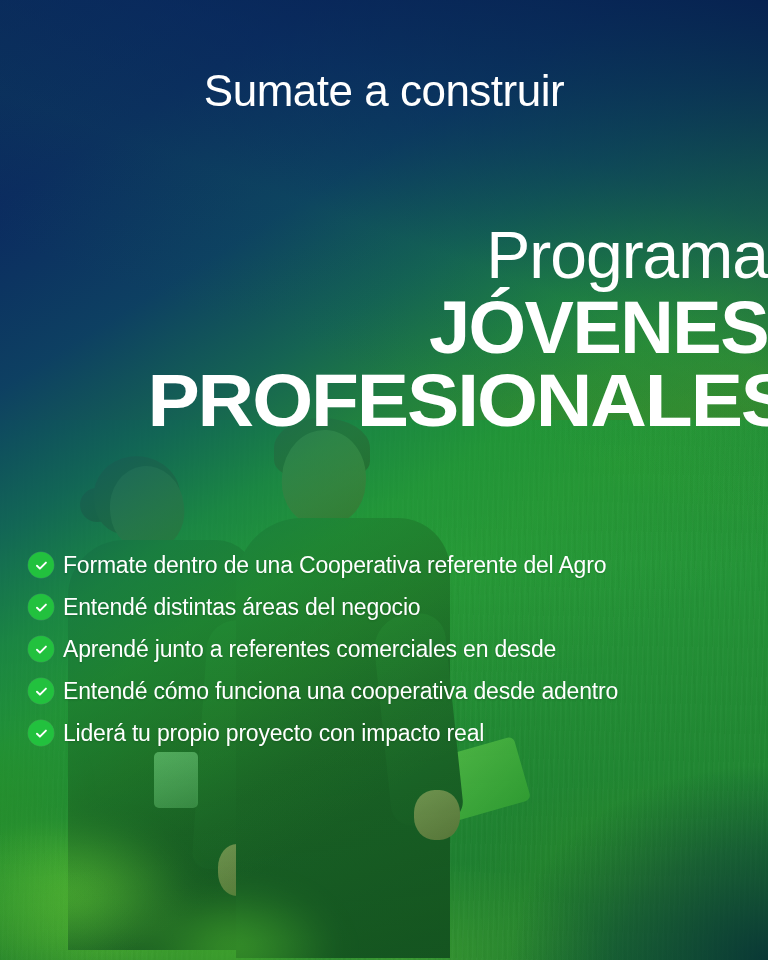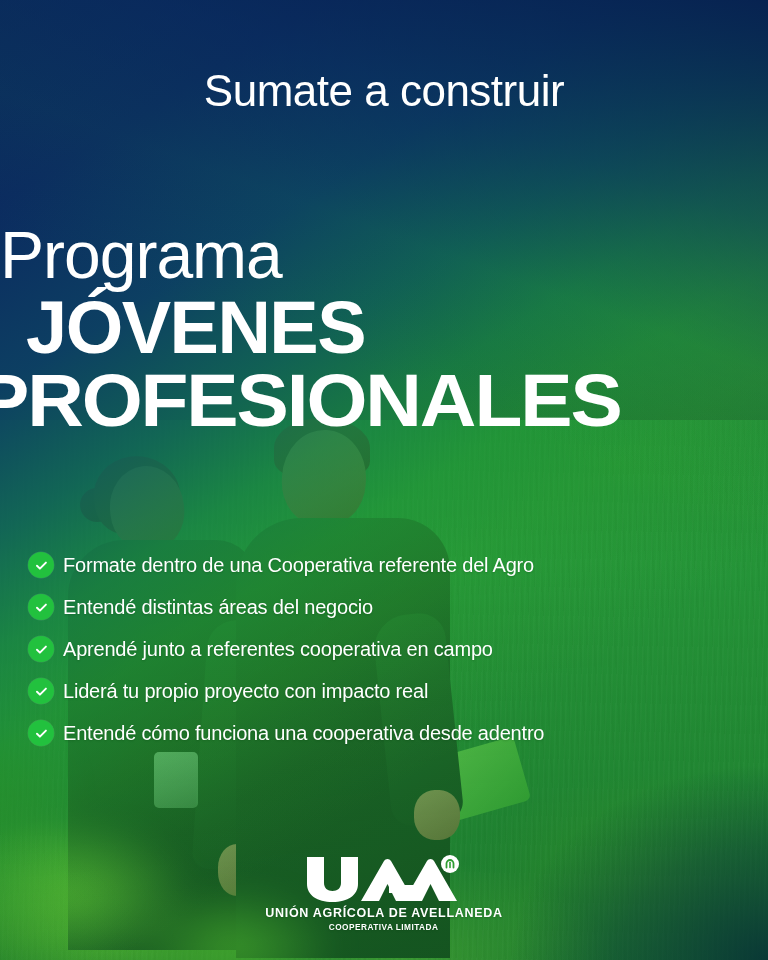--- a/index.html
+++ b/index.html
@@ -9,21 +9,21 @@
   }
   body {
     font-family: "Liberation Sans", sans-serif;
   }
 
   #poster {
     position: relative;
     width: 768px;
     height: 960px;
     overflow: hidden;
-    background: #0f172a;
+    background: #a16207;
     user-select: none;
   }
 
   
   .photo-layer {
     position: absolute;
     inset: 0;
     overflow: hidden;
   }
 
@@ -219,21 +219,21 @@
   }
   .headline .hl-2 b {
     font-weight: 700;
     letter-spacing: -1px;
   }
 
   .title-block {
     position: absolute;
     top: 222px;
     left: 0; right: 0;
-    text-align: left;
+    text-align: right;
     color: #ffffff;
   }
   .title-programa {
     display: block;
     font-size: 66px;
     font-weight: 300;
     letter-spacing: -1px;
     line-height: 1;
   }
   .title-jovenes {
@@ -275,21 +275,21 @@
     background: #22c13e;
     display: flex;
     align-items: center;
     justify-content: center;
     margin-right: 9px;
     box-shadow: 0 0 0 .5px rgba(255,255,255,.12);
   }
   .check-icon svg { display: block; }
   .bullet-text {
     color: #ffffff;
-    font-size: 20px;
+    font-size: 23px;
     font-weight: 400;
     letter-spacing: -0.2px;
     white-space: nowrap;
     text-shadow: 0 1px 2px rgba(0,50,10,.22);
     text-align: center;
   }
 
   
   .logo {
     position: absolute;
@@ -388,57 +388,38 @@
         </span>
         <span class="bullet-text">Entendé distintas áreas del negocio</span>
       </div>
 
       <div class="bullet-row">
         <span class="check-icon">
           <svg width="15" height="15" viewBox="0 0 16 16" aria-hidden="true">
             <path d="M3.2 8.3 L6.3 11.3 L12.7 4.9" fill="none" stroke="#ffffff" stroke-width="2.1" stroke-linecap="round" stroke-linejoin="round"></path>
           </svg>
         </span>
-        <span class="bullet-text">Aprendé junto a referentes cooperativa en campo</span>
+        <span class="bullet-text">Aprendé junto a referentes comerciales en desde</span>
+      </div>
+
+      <div class="bullet-row">
+        <span class="check-icon">
+          <svg width="15" height="15" viewBox="0 0 16 16" aria-hidden="true">
+            <path d="M3.2 8.3 L6.3 11.3 L12.7 4.9" fill="none" stroke="#ffffff" stroke-width="2.1" stroke-linecap="round" stroke-linejoin="round"></path>
+          </svg>
+        </span>
+        <span class="bullet-text">Entendé cómo funciona una cooperativa desde adentro</span>
       </div>
 
       <div class="bullet-row">
         <span class="check-icon">
           <svg width="15" height="15" viewBox="0 0 16 16" aria-hidden="true">
             <path d="M3.2 8.3 L6.3 11.3 L12.7 4.9" fill="none" stroke="#ffffff" stroke-width="2.1" stroke-linecap="round" stroke-linejoin="round"></path>
           </svg>
         </span>
         <span class="bullet-text">Liderá tu propio proyecto con impacto real</span>
       </div>
 
-      <div class="bullet-row">
-        <span class="check-icon">
-          <svg width="15" height="15" viewBox="0 0 16 16" aria-hidden="true">
-            <path d="M3.2 8.3 L6.3 11.3 L12.7 4.9" fill="none" stroke="#ffffff" stroke-width="2.1" stroke-linecap="round" stroke-linejoin="round"></path>
-          </svg>
-        </span>
-        <span class="bullet-text">Entendé cómo funciona una cooperativa desde adentro</span>
-      </div>
-
     </div>
 
-    <div class="logo">
-      <svg class="logo-mark" width="162" height="48" viewBox="0 0 162 48" aria-hidden="true">
-
-        <path d="M4 2 h17 v26 c0 5 3.5 8 8.5 8 s8.5-3 8.5-8 V2 h17 v27 c0 11-10 18-25.5 18 S4 40 4 29 Z" fill="#ffffff"></path>
-
-        <path d="M58 46 L81 6 c1.6-2.8 5.4-2.8 7 0 L111 46 h-18 L84.5 29 76 46 Z" fill="#ffffff"></path>
-        <path d="M70 31 h29 v9 H70 Z" fill="#ffffff" opacity="0"></path>
-
-        <path d="M101 46 L124 6 c1.6-2.8 5.4-2.8 7 0 L154 46 h-18 L127.5 29 119 46 Z" fill="#ffffff"></path>
-
-        <path d="M86 30 h26 v8 H86 Z" fill="#ffffff"></path>
-
-        <circle cx="147" cy="9" r="9" fill="#ffffff"></circle>
-        <path d="M143.5 12.5 v-4 a3.5 3.5 0 0 1 7 0 v4" fill="none" stroke="#2f9e33" stroke-width="1.8" stroke-linecap="round"></path>
-        <path d="M147 12.5 v-5" fill="none" stroke="#2f9e33" stroke-width="1.6" stroke-linecap="round"></path>
-      </svg>
-      <div class="logo-name">UNIÓN AGRÍCOLA DE AVELLANEDA</div>
-      <div class="logo-sub">COOPERATIVA LIMITADA</div>
-    </div>
 
   </div>
 </div>
 
 </body></html>

